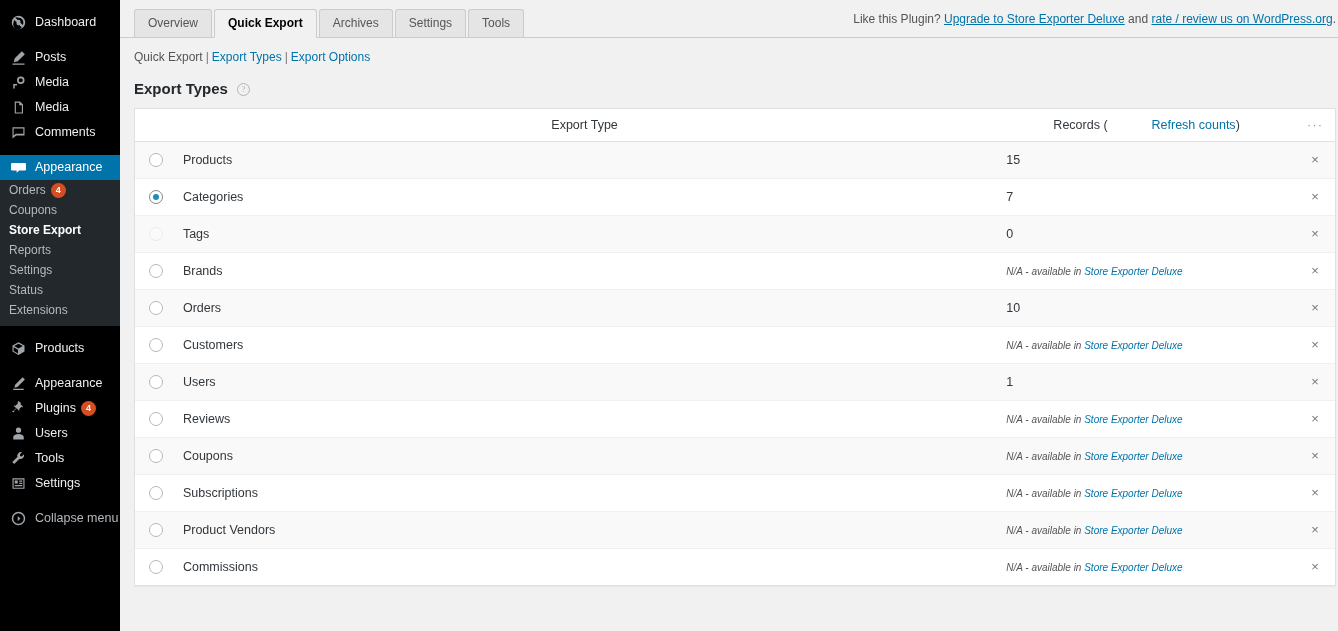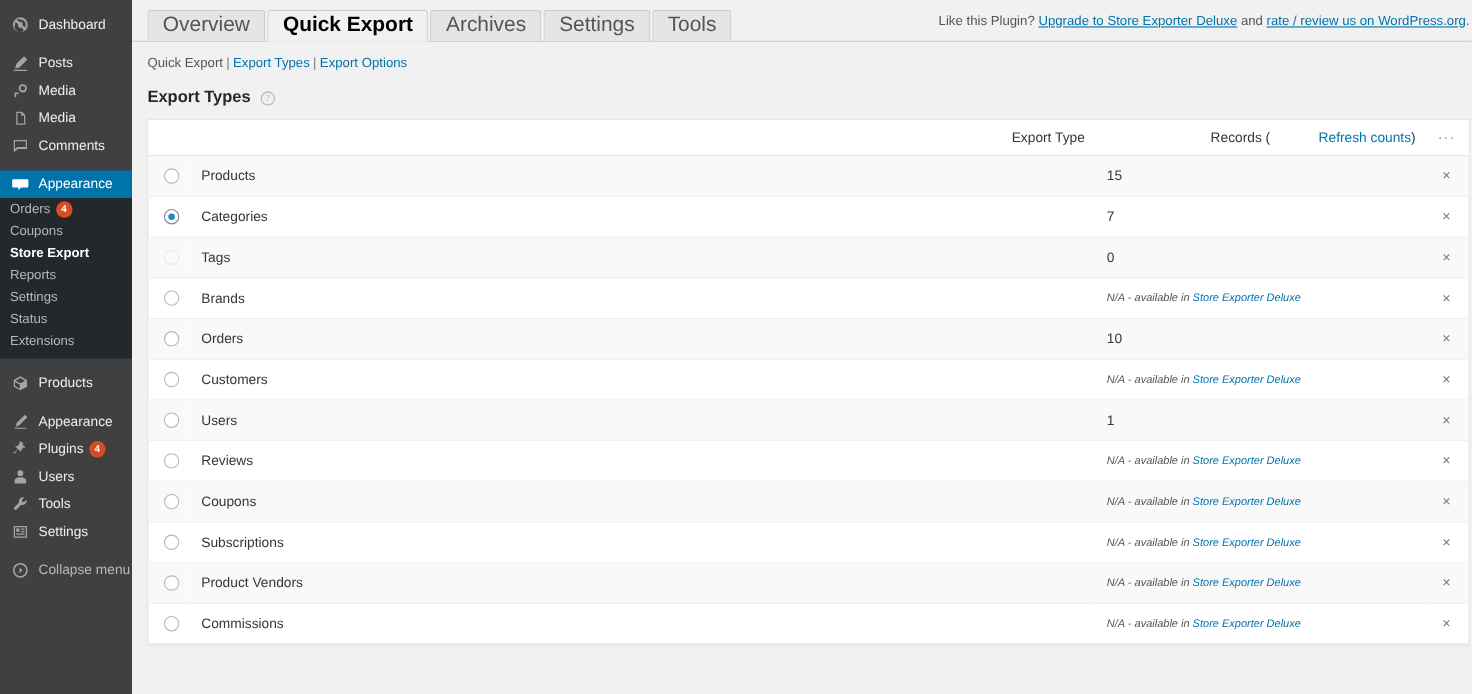--- a/index.html
+++ b/index.html
@@ -9,21 +9,21 @@
     overflow: hidden;
     background: #f1f1f1;
     font-family: "Liberation Sans", sans-serif;
     -webkit-font-smoothing: antialiased;
   }
   .screen { position: relative; width: 1338px; height: 631px; display: flex; }
 
   
   .adminmenu {
     width: 120px; min-width: 120px; height: 631px;
-    background: #404040; color: #eee;
+    background: #000000; color: #eee;
     font-size: 13px; position: relative; overflow: hidden;
   }
   .menu-item {
     display: flex; align-items: center;
     height: 25px; padding: 0 0 0 9px;
     color: #eee; line-height: 25px; position: relative;
   }
   .menu-item .mi-label { font-size: 12.5px; color: #eee; white-space: nowrap; }
   .menu-gap { height: 10px; }
   .mi-icon {
@@ -58,21 +58,21 @@
   
   .wrap { flex: 1; height: 631px; background: #f1f1f1; position: relative; overflow: hidden; }
 
   .tabrow {
     position: relative; height: 38px; padding: 9px 0 0 14px;
     border-bottom: 1px solid #ccc; background: #f1f1f1;
   }
   .nav-tab {
     display: inline-block; margin: 0 2px -1px 0;
     padding: 5px 13px 6px 13px;
-    font-size: 19px; line-height: 16px; color: #555;
+    font-size: 12px; line-height: 16px; color: #555;
     background: #e5e5e5; border: 1px solid #ccc; border-bottom: none;
     border-radius: 3px 3px 0 0; text-decoration: none; position: relative;
   }
   .nav-tab.active {
     background: #f1f1f1; color: #000; font-weight: bold;
     border-bottom: 1px solid #f1f1f1;
   }
   .plugin-note {
     position: absolute; right: 2px; top: 12px;
     font-size: 12px; color: #555;
@@ -100,21 +100,21 @@
   }
 
   .tablewrap { padding: 0 2px 0 14px; }
   table.widefat {
     width: 1202px; border-collapse: separate; border-spacing: 0;
     background: #fff; border: 1px solid #e1e1e1;
     box-shadow: 0 1px 1px rgba(0,0,0,.04);
     font-size: 12.5px;
   }
   table.widefat th {
-    text-align: right; font-weight: 400; color: #32373c;
+    text-align: center; font-weight: 400; color: #32373c;
     padding: 9px 10px; font-size: 12.5px;
     border-bottom: 1px solid #e1e1e1; background: #fff;
     vertical-align: middle;
   }
   table.widefat th a { color: #0073aa; text-decoration: none; padding-left: 44px; }
   table.widefat td {
     padding: 9px 10px; color: #32373c;
     border-bottom: 1px solid #f0f0f0; vertical-align: middle;
     line-height: 16px;
   }

